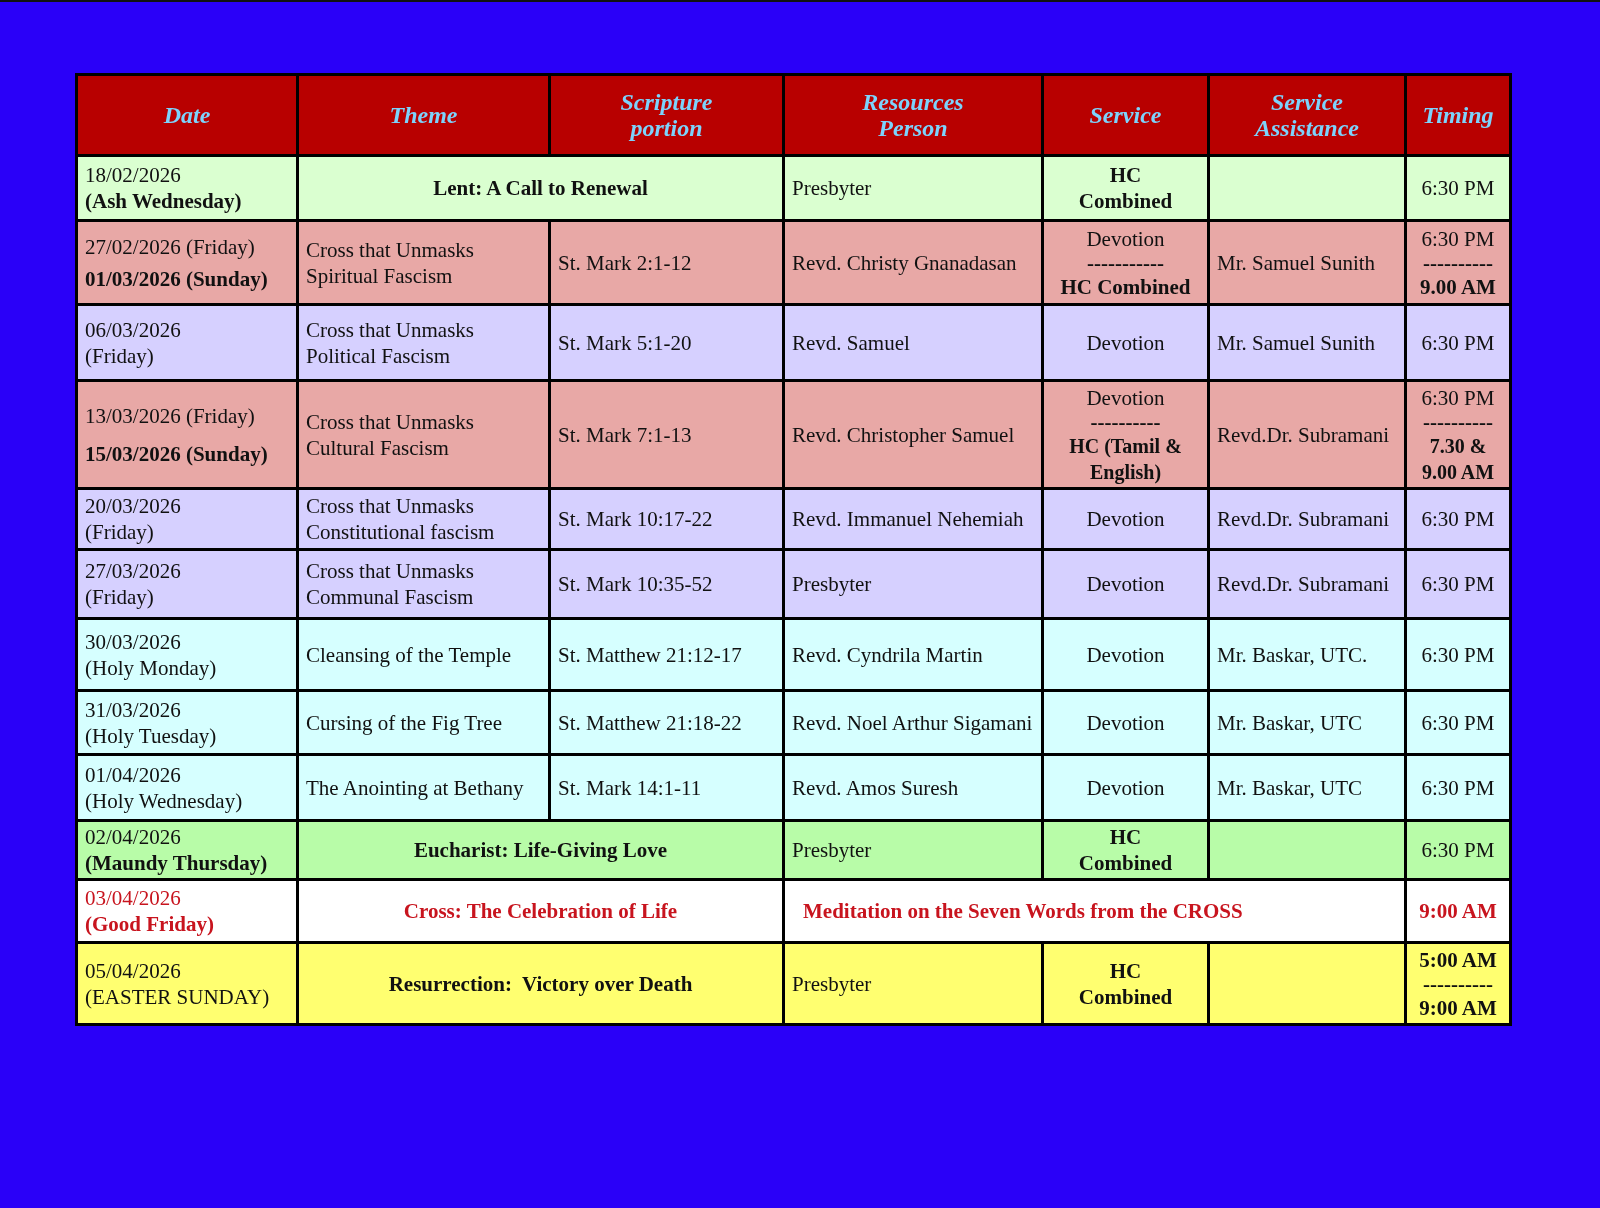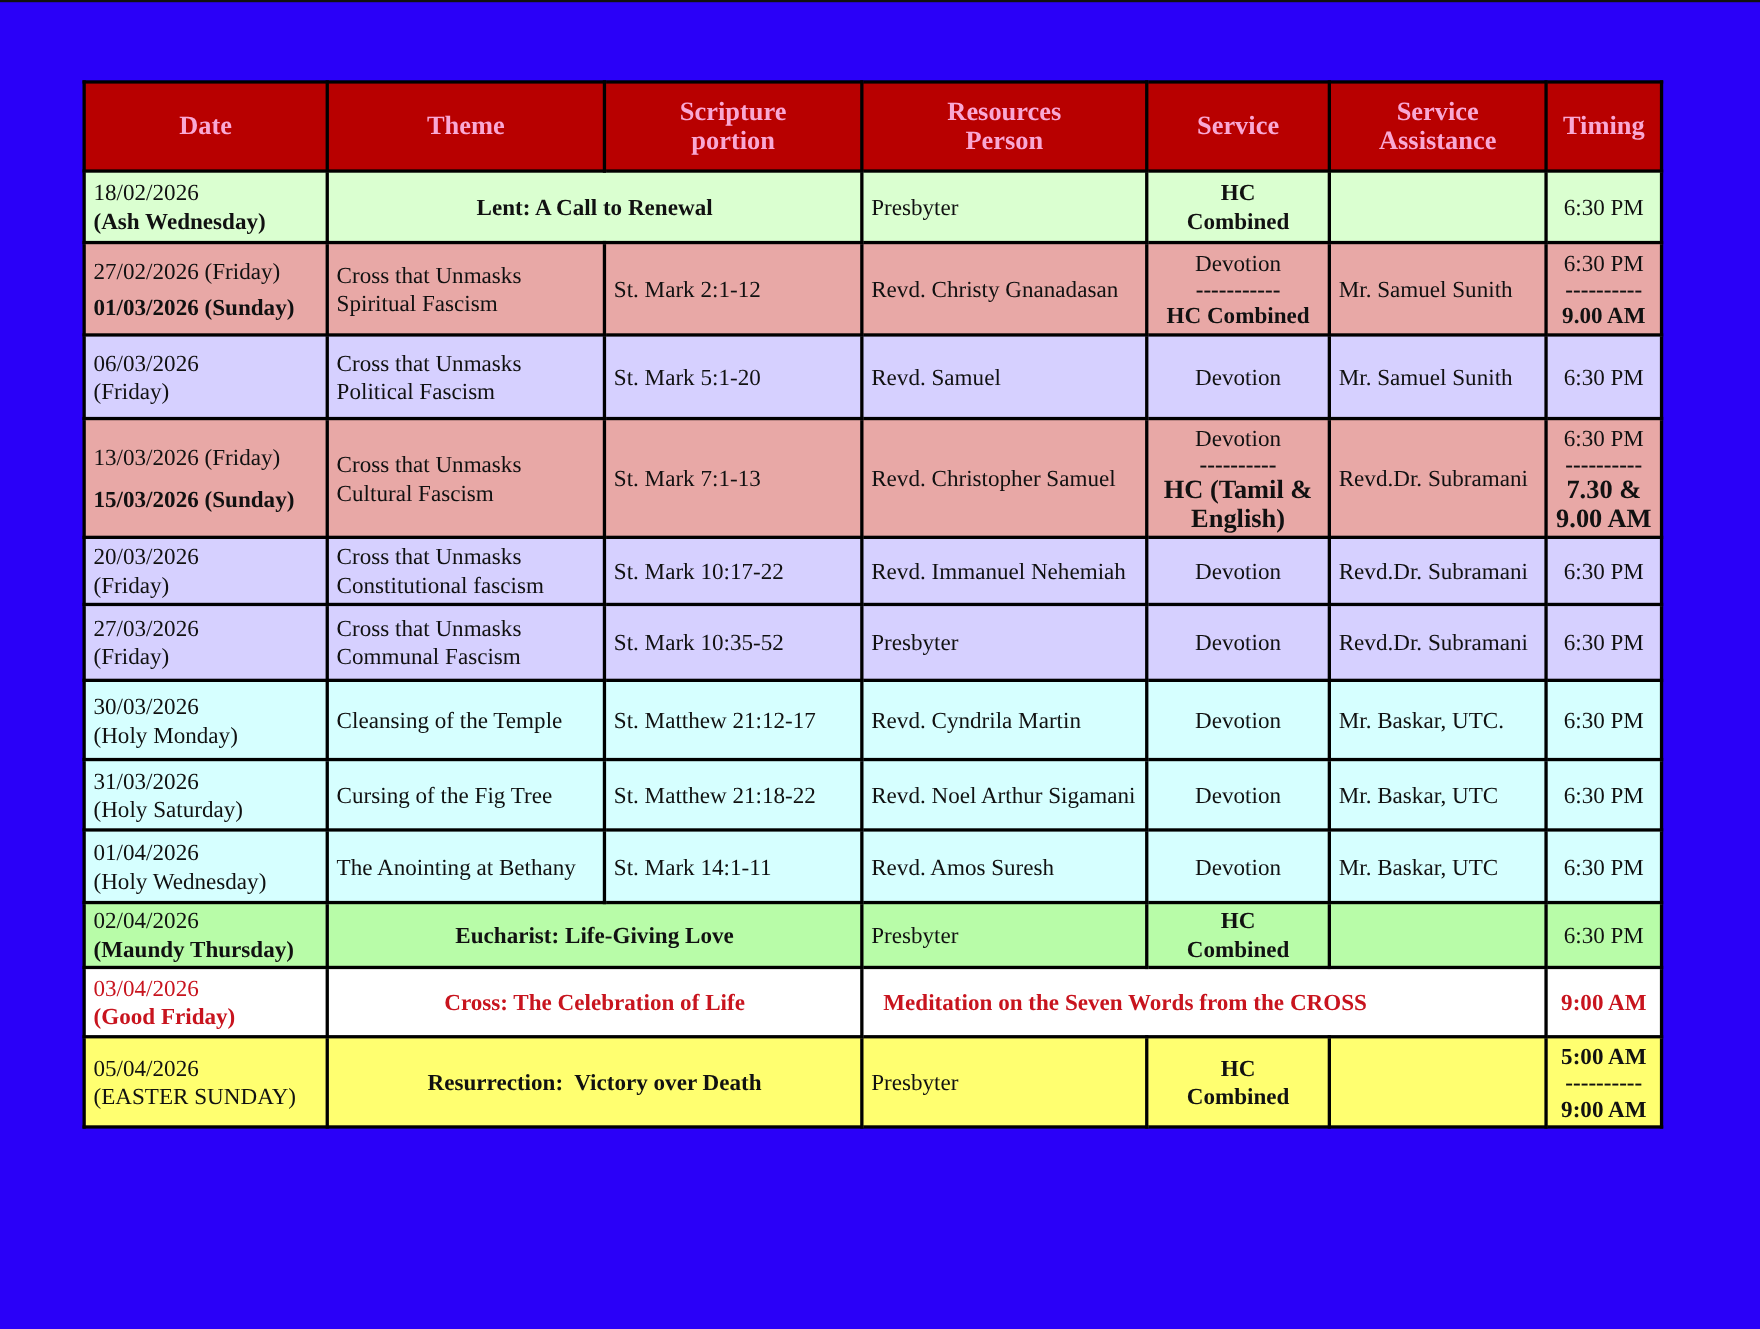--- a/index.html
+++ b/index.html
@@ -17,29 +17,30 @@
     table-layout: fixed;
     font-size: 21px; color: #111;
   }
   table.schedule td, table.schedule th {
     border: 3px solid #000;
     padding: 2px 7px;
     vertical-align: middle;
     line-height: 26px;
   }
   th {
-    background: #b80000; color: #f9a8d4;
+    background: #b80000; color: #7dd3fc;
     font-weight: bold; font-size: 24px;
     text-align: center; line-height: 31px;
     height: 74px;
+    font-style: italic;
   }
   .c { text-align: center; }
   .b { font-weight: bold; }
   .sep { display: block; letter-spacing: 0px; font-weight: bold; line-height: 22px; }
-  .small { font-size: 24px; line-height: 23px; }
+  .small { font-size: 20px; line-height: 23px; }
   .red { color: #c8141e; }
   tr.r-lightgreen td { background: #daffd0; }
   tr.r-lavender td { background: #d6d0ff; }
   tr.r-rose td { background: #e8a8a6; }
   tr.r-cyan td { background: #d6ffff; }
   tr.r-green td { background: #b8fca8; }
   tr.r-white td { background: #ffffff; }
   tr.r-yellow td { background: #ffff70; }
   .dt span { display: block; }
 </style>
@@ -158,21 +159,21 @@
       <td>St. Matthew 21:12-17</td>
       <td>Revd. Cyndrila Martin</td>
       <td class="c">Devotion</td>
       <td>Mr. Baskar, UTC.</td>
       <td class="c">6:30 PM</td>
     </tr>
 
     <tr class="r-cyan" style="height:64px">
       <td class="dt">
           <span>31/03/2026</span>
-          <span>(Holy Saturday)</span>
+          <span>(Holy Tuesday)</span>
         </td>
       <td>Cursing of the Fig Tree</td>
       <td>St. Matthew 21:18-22</td>
       <td>Revd. Noel Arthur Sigamani</td>
       <td class="c">Devotion</td>
       <td>Mr. Baskar, UTC</td>
       <td class="c">6:30 PM</td>
     </tr>
 
     <tr class="r-cyan" style="height:66px">

